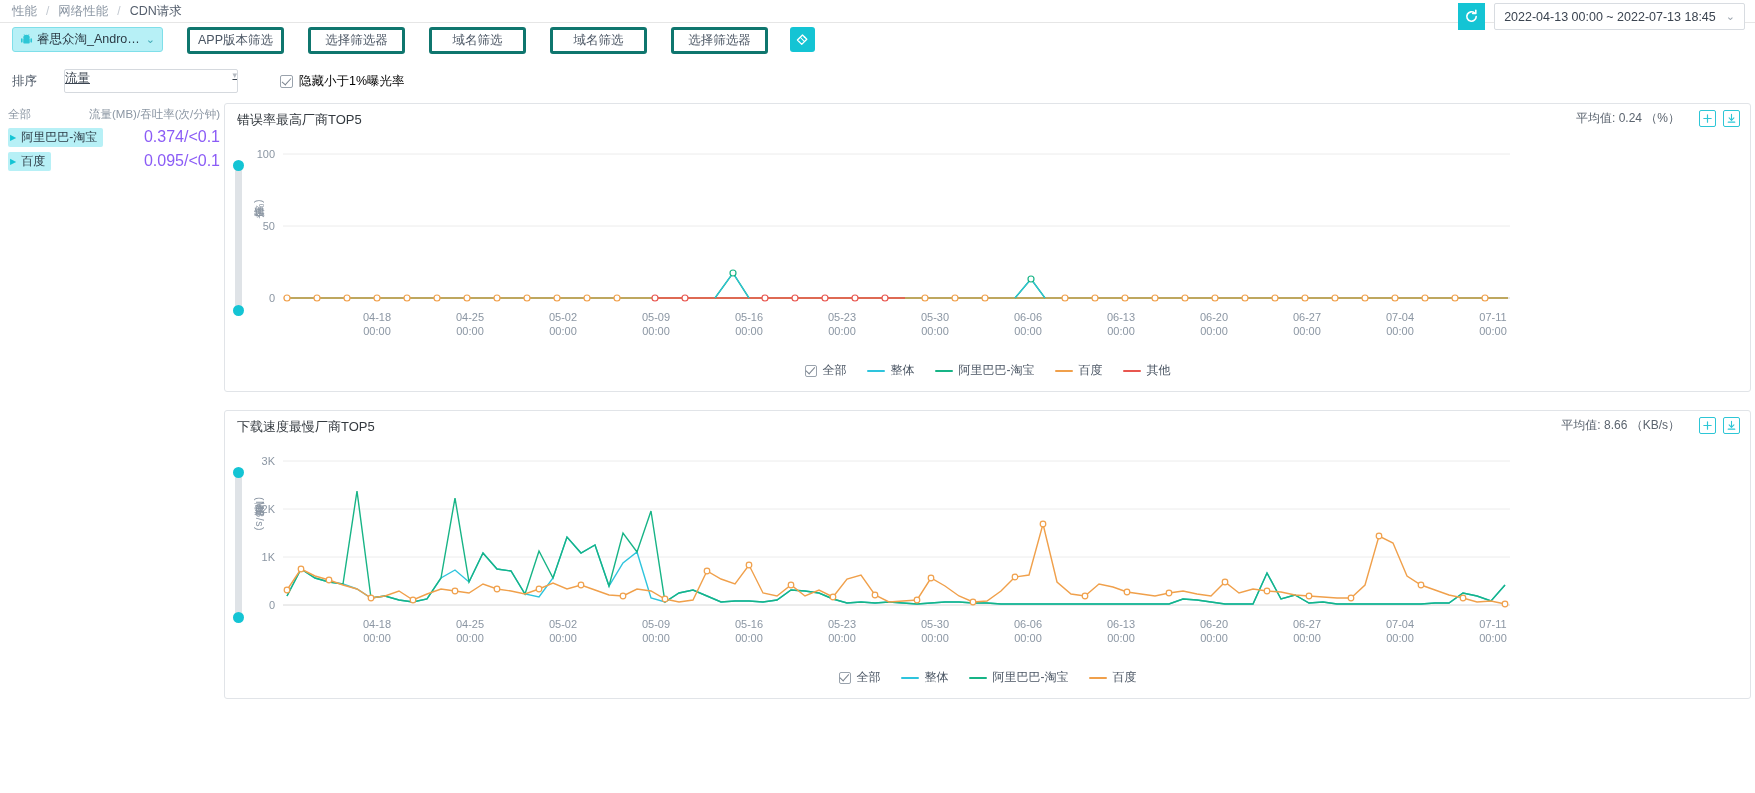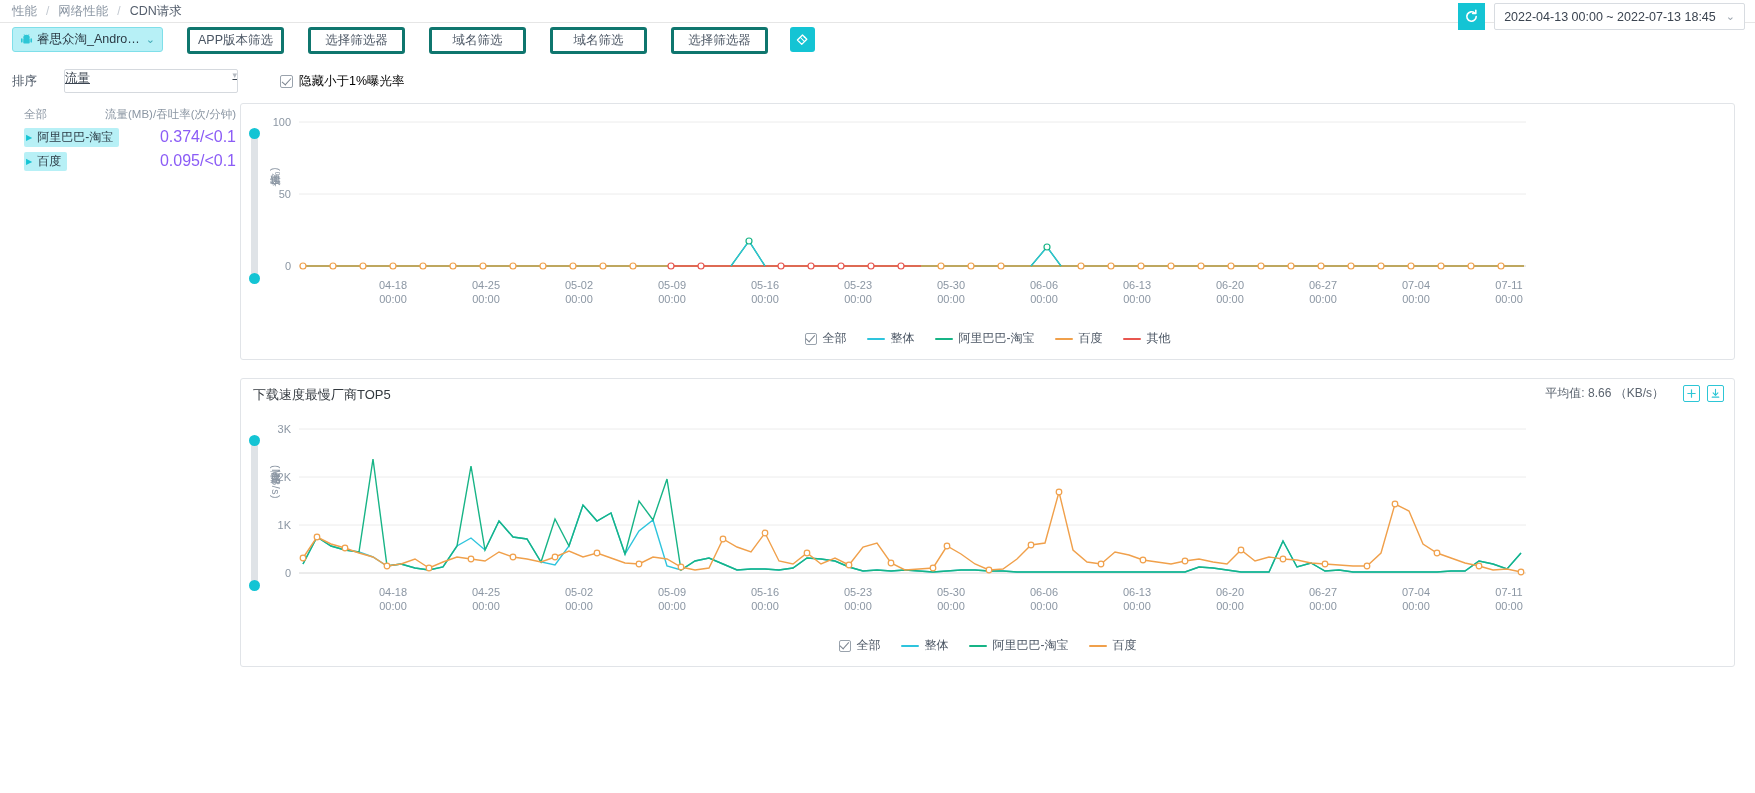--- a/index.html
+++ b/index.html
@@ -135,21 +135,21 @@
     width: 4px; height: 8px;
     border: solid #7b848f;
     border-width: 0 1.6px 1.6px 0;
     transform: rotate(42deg);
   }
   .chk-text { color: #000000; font-size: 12.5px; }
 
   
   .body-wrap {
     display: flex;
-    padding: 0 20px;
+    padding: 0 4px;
     margin-top: 6px;
   }
   .side-panel { width: 220px; flex: 0 0 220px; padding-top: 2px;}
   .side-head {
     display: flex; justify-content: space-between;
     font-size: 11.5px; color: #8b96a3;
     padding: 0 4px 0 4px;
     height: 18px; align-items: center;
   }
   .side-row {
@@ -336,20 +336,36 @@
         <span class="tri">▶</span>
         <span>百度</span>
       </span>
       <span class="val">0.095/&lt;0.1</span>
     </div>
   </div>
 
   <div class="charts-col">
 
     <div class="card">
+      <div class="card-head">
+        <span class="card-title">错误率最高厂商TOP5</span>
+        <div class="card-tools">
+          <span class="avg-text">平均值:  0.24 （%）</span>
+          <span class="sq-btn">
+            <svg width="11" height="11" viewBox="0 0 12 12">
+                <path d="M6 2v8M2 6h8" stroke="#2dc6d6" stroke-width="1.3" stroke-linecap="round"></path>
+              </svg>
+          </span>
+          <span class="sq-btn">
+            <svg width="11" height="11" viewBox="0 0 12 12">
+                <path d="M6 1.5v6.2M3.4 5.4 6 8l2.6-2.6M2.4 10h7.2" stroke="#2dc6d6" stroke-width="1.2" fill="none" stroke-linecap="round" stroke-linejoin="round"></path>
+              </svg>
+          </span>
+        </div>
+      </div>
 
       <div class="plot-area">
         <div class="scroll-rail" style="left:10px; top:28px; height:148px;">
           <span class="rail-dot" style="top:-4px;"></span>
           <span class="rail-dot" style="bottom:-4px;"></span>
         </div>
         <span class="yaxis-title" style="left:28px; top:62px;">错误率(%)</span>
 
         <svg width="1290" height="220" viewBox="0 0 1290 220">
 

